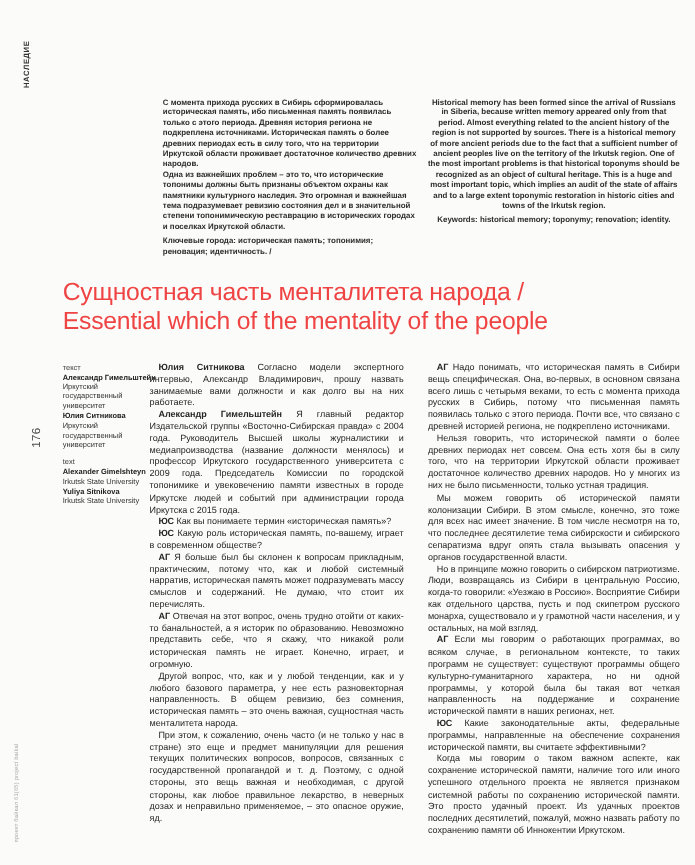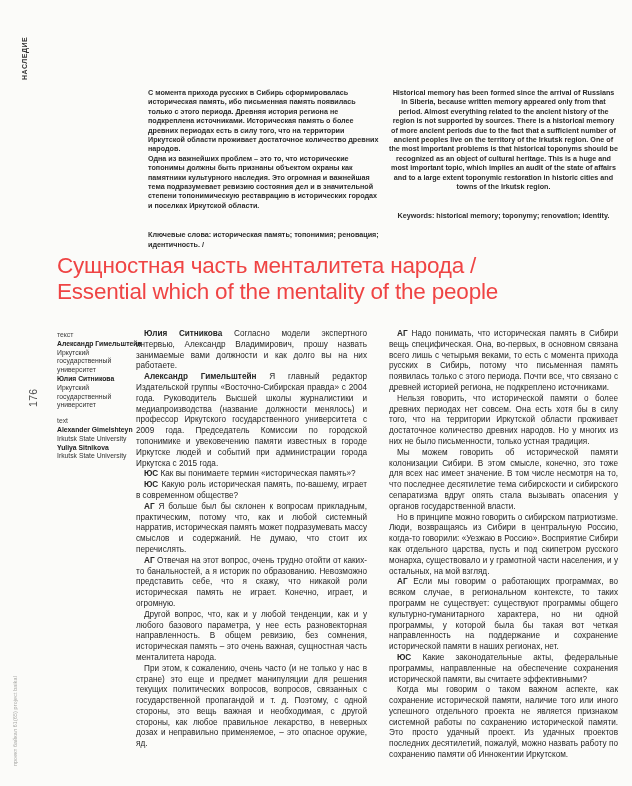--- a/index.html
+++ b/index.html
@@ -16,21 +16,21 @@
     transform-origin:0 0;transform:rotate(-90deg);
   }
   .section-label{left:21px;top:80px;font-size:7px;font-weight:bold;letter-spacing:.5px;color:#333;}
   .page-num{left:27px;top:407px;font-size:10.5px;color:#4a4a4a;letter-spacing:.3px;}
   .footer-vert{left:12px;top:766px;font-size:5.2px;color:#a9a9a6;letter-spacing:.2px;}
   
   .abstract{position:absolute;top:88px;font-size:7.2px;line-height:9.4px;font-weight:bold;color:#2d2d2d;}
   .abstract-ru{left:148px;width:231px;}
   .abstract-en{left:389px;width:229px;text-align:center;}
   .abstract p{margin:0;}
-  .abstract .keywords{margin-top:20px;}
+  .abstract .keywords{margin-top:4px;}
   
   .title{
     position:absolute;left:57px;top:253px;width:560px;
     font-size:22.5px;line-height:26px;font-weight:500;
     letter-spacing:-.2px;color:#ef4444;
   }
   
   .authors{position:absolute;left:57px;top:331px;width:86px;font-size:6.8px;line-height:8.8px;color:#333;}
   .authors .grp-label{color:#444;}
   .authors .a-name{font-weight:bold;color:#222;}
@@ -47,21 +47,21 @@
 
 <div class="page">
 
   <div class="vert section-label">НАСЛЕДИЕ</div>
   <div class="vert page-num">176</div>
   <div class="vert footer-vert">проект байкал 61(65) project baikal</div>
 
   <div class="abstract abstract-ru">
     <p>С момента прихода русских в Сибирь сформировалась историческая память, ибо письменная память появилась только с этого периода. Древняя история региона не подкреплена источниками. Историческая память о более древних периодах есть в силу того, что на территории Иркутской области проживает достаточное количество древних народов.</p>
     <p>Одна из важнейших проблем – это то, что исторические топонимы должны быть признаны объектом охраны как памятники культурного наследия. Это огромная и важнейшая тема подразумевает ревизию состояния дел и в значительной степени топонимическую реставрацию в исторических городах и поселках Иркутской области.</p>
-    <p class="keywords">Ключевые слова: историческая память; топонимия; реновация; идентичность. /</p>
+    <p class="keywords">Ключевые города: историческая память; топонимия; реновация; идентичность. /</p>
   </div>
 
   <div class="abstract abstract-en">
     <p>Historical memory has been formed since the arrival of Russians in Siberia, because written memory appeared only from that period. Almost everything related to the ancient history of the region is not supported by sources. There is a historical memory of more ancient periods due to the fact that a sufficient number of ancient peoples live on the territory of the Irkutsk region. One of the most important problems is that historical toponyms should be recognized as an object of cultural heritage. This is a huge and most important topic, which implies an audit of the state of affairs and to a large extent toponymic restoration in historic cities and towns of the Irkutsk region.</p>
     <p class="keywords">Keywords: historical memory; toponymy; renovation; identity.</p>
   </div>
 
   <div class="title">
     <div>Сущностная часть менталитета народа /</div>
     <div>Essential which of the mentality of the people</div>

